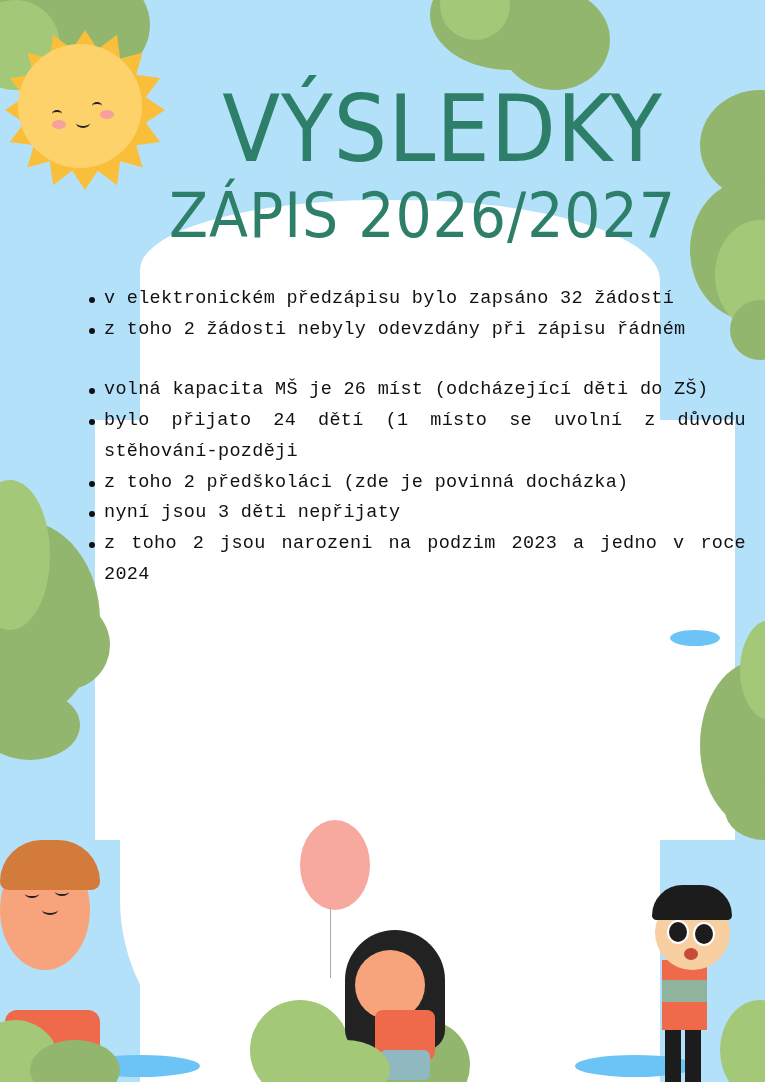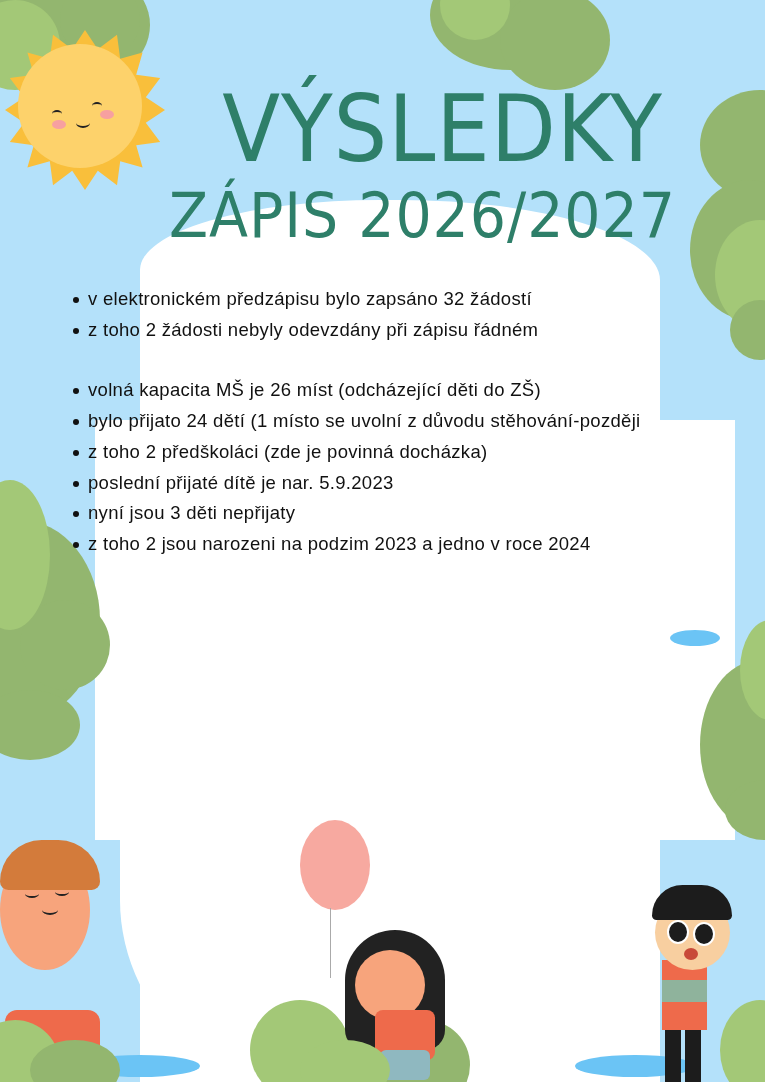--- a/index.html
+++ b/index.html
@@ -24,23 +24,23 @@
   .tree-dark { background: #93b66f; }
   .tree-light { background: #a3c877; }
   .title {
     position: absolute; left: 0; width: 765px; text-align: center;
     color: #2e7f69; font-family: "DejaVu Sans", sans-serif; font-weight: normal;
     letter-spacing: 1px;
   }
   .title-main { top: 80px; font-size: 92px; line-height: 100px; left: 60px; transform: scaleX(0.92); }
   .title-sub { top: 180px; font-size: 62px; line-height: 72px; left: 40px; transform: scaleX(0.92); }
   .content {
-    position: absolute; left: 70px; top: 284px; width: 660px;
+    position: absolute; left: 86px; top: 284px; width: 660px;
     font-size: 18.5px; line-height: 30.7px; color: #111111;
-    font-family: Liberation Sans, sans-serif;
+    font-family: Liberation Mono, monospace;
     letter-spacing: 0.3px;
   }
   .content ul { margin: 0; padding: 0; list-style: none; }
   .content li { position: relative; padding-left: 18px; text-align: justify; }
   .content li::before {
     content: ""; position: absolute; left: 3px; top: 13px; width: 6px; height: 6px;
     border-radius: 50%; background: #111;
   }
   .content li.gap { height: 30px; }
   .content li.gap::before { display: none; }
@@ -100,21 +100,20 @@
 <div class="title title-sub">ZÁPIS 2026/2027</div>
 
 <div class="content">
   <ul>
     <li>v elektronickém předzápisu bylo zapsáno 32 žádostí</li>
     <li>z toho 2 žádosti nebyly odevzdány při zápisu řádném</li>
     <li class="gap"></li>
     <li>volná kapacita MŠ je 26 míst (odcházející děti do ZŠ)</li>
     <li>bylo přijato 24 dětí (1 místo se uvolní z důvodu stěhování-později</li>
     <li>z toho 2 předškoláci (zde je povinná docházka)</li>
-    <li>poslední přijaté dítě je nar. 5.9.2023</li>
     <li>nyní jsou 3 děti nepřijaty</li>
     <li>z toho 2 jsou narozeni na podzim 2023 a jedno v roce 2024</li>
   </ul>
 </div>
 
 <div>
   <div class="blob" style="left:80px;top:1055px;width:120px;height:22px;background:#6bc4f5;"></div>
   <div class="abs" style="left:5px;top:1010px;width:95px;height:55px;background:#ee6a4b;border-radius:12px 12px 0 0;"></div>
   <div class="blob" style="left:0px;top:850px;width:90px;height:120px;background:#f7a47c;"></div>
   <div class="abs" style="left:0px;top:840px;width:100px;height:50px;background:#d37b3b;border-radius:50px 50px 10px 10px;"></div>

